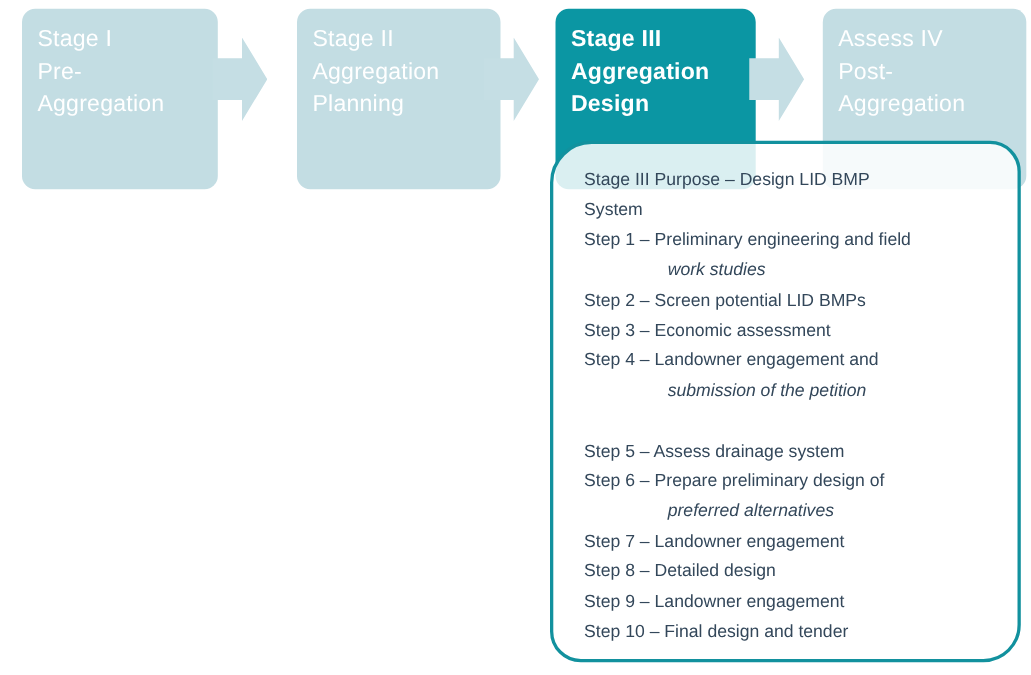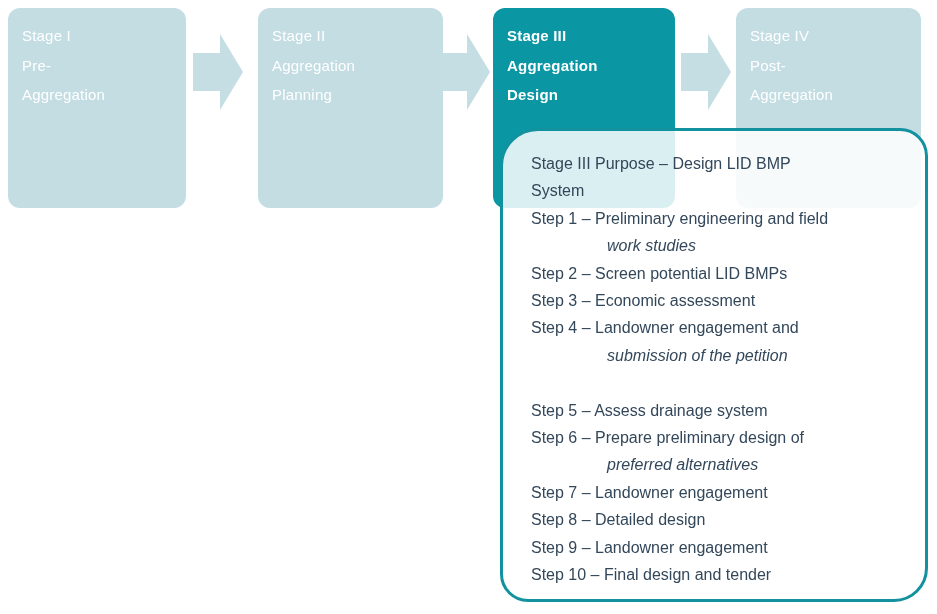--- a/index.html
+++ b/index.html
@@ -20,28 +20,29 @@
     position: relative;
     width: 937px;
     height: 614px;
     background: var(--background);
     overflow: hidden;
   }
 
   .stage {
     position: absolute;
     top: 8px;
-    height: 200px;
+    height: 164px;
     border-radius: 12px;
     background: var(--stage-fill);
     color: var(--stage-text);
     padding: 13px 14px;
-    font-size: 15px;
+    font-size: 21px;
     line-height: 29.5px;
     letter-spacing: 0.2px;
+    margin-left: 12px;
   }
   .stage.active { background: var(--active-stage-fill); font-weight: bold; }
 
   .stage-1 { left: 8px;   width: 178px; }
   .stage-2 { left: 258px; width: 185px; }
   .stage-3 { left: 493px; width: 182px; }
   .stage-4 { left: 736px; width: 185px; }
 
   .arrow {
     position: absolute;
@@ -97,21 +98,21 @@
 
   <div class="stage stage-3 active">
     <div class="stage-line">Stage III</div>
     <div class="stage-line">Aggregation</div>
     <div class="stage-line">Design</div>
   </div>
 
   <div class="arrow arrow-3"></div>
 
   <div class="stage stage-4">
-    <div class="stage-line">Stage IV</div>
+    <div class="stage-line">Assess IV</div>
     <div class="stage-line">Post-</div>
     <div class="stage-line">Aggregation</div>
   </div>
 
   <div class="callout">
     <div class="callout-line">Stage III Purpose – Design LID BMP</div>
     <div class="callout-line">System</div>
     <div>
         <div class="callout-line">Step 1 – Preliminary engineering and field</div>
         <div class="callout-line indent">work studies</div>

